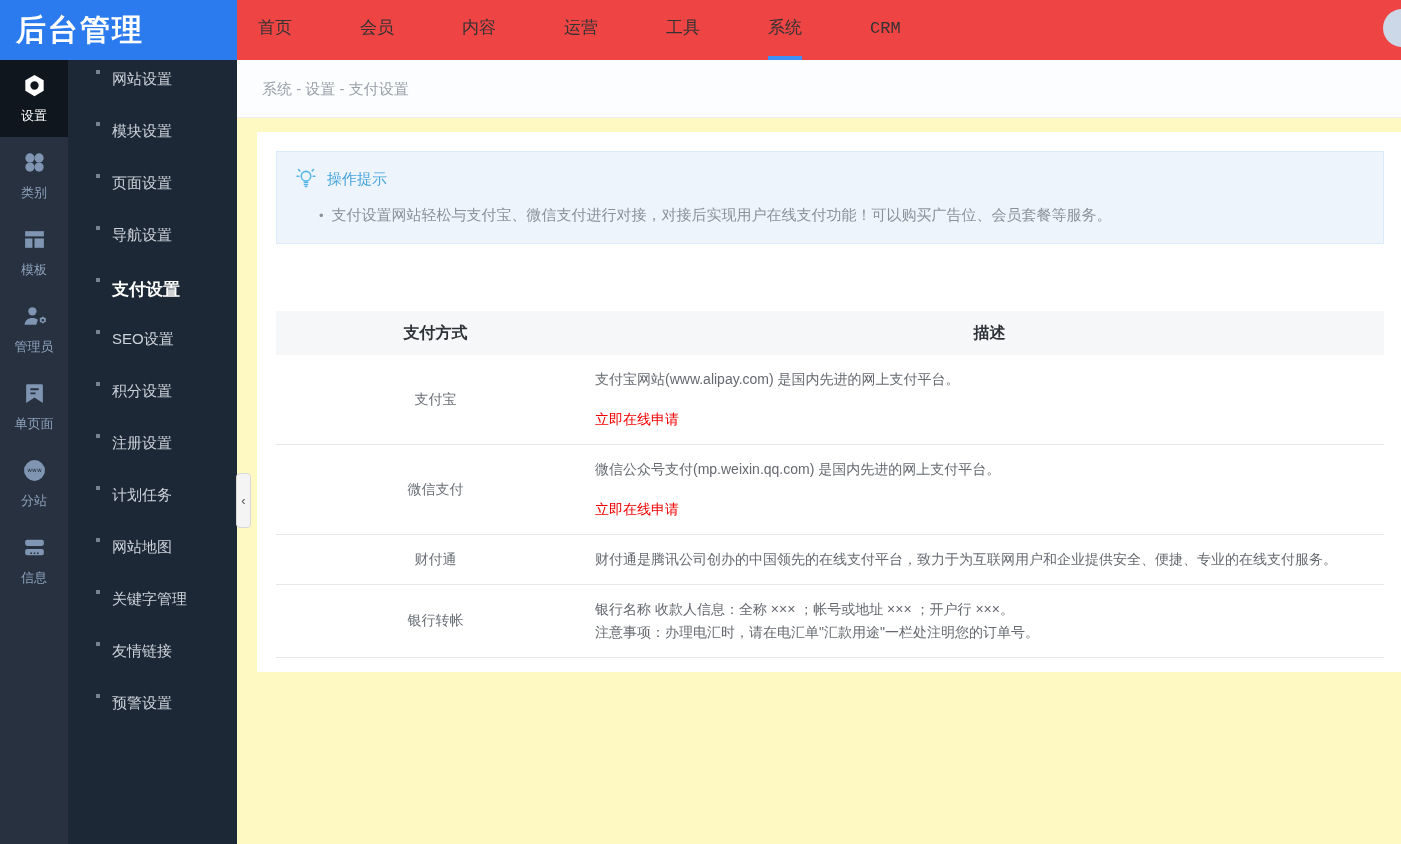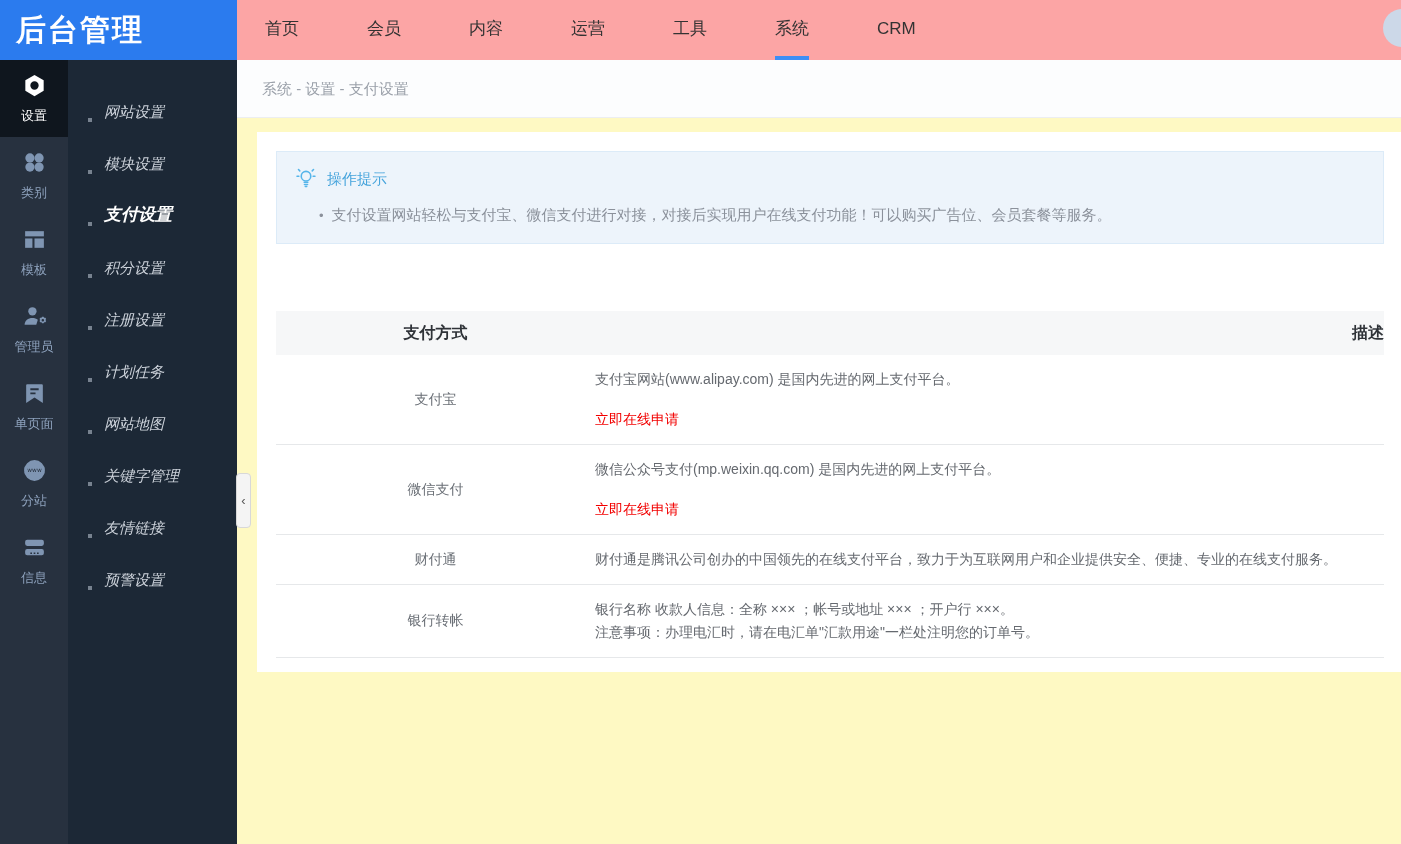--- a/index.html
+++ b/index.html
@@ -1,40 +1,40 @@
 <!DOCTYPE html>
 <html style="--brand-blue: #2b7bee; --accent: #3d8ef5; --tip-blue: #46a4dc; --link-red: #f20000;"><head>
 <meta charset="utf-8">
 <style>
   * { margin:0; padding:0; box-sizing:border-box; }
   html,body { width:1401px; height:844px; overflow:hidden; }
   body { font-family:"Liberation Sans","DejaVu Sans",sans-serif; background:#f3f5f9; }
   .screen { position:relative; width:1401px; height:844px; overflow:hidden; }
 
   
-  .topbar { position:absolute; top:0; left:0; right:0; height:60px; background:#fca5a5; z-index:30; }
+  .topbar { position:absolute; top:0; left:0; right:0; height:60px; background:#ef4444; z-index:30; }
   .logo { position:absolute; left:0; top:0; width:237px; height:60px; background:var(--brand-blue);
           color:#fff; font-size:30px; font-weight:bold; line-height:60px; padding-left:16px; letter-spacing:2px; }
-  .topnav { position:absolute; left:237px; top:0; height:60px; display:flex; gap:68px; padding-left:28px; }
+  .topnav { position:absolute; left:237px; top:0; height:60px; display:flex; gap:68px; padding-left:21px;font-family:Liberation Mono, monospace; }
   .navitem { height:60px; line-height:58px; font-size:17px; color:#333; cursor:pointer; border-bottom:4px solid transparent; }
   .navitem.active { border-bottom-color:var(--accent); }
   .avatar { position:absolute; right:-20px; top:9px; width:38px; height:38px; border-radius:50%; background:#ccd8e8; }
 
   
   .icon-rail { position:absolute; left:0; top:60px; bottom:0; width:68px; background:#27313f; z-index:20; }
   .rail-item { height:77px; display:flex; flex-direction:column; align-items:center; justify-content:center; cursor:pointer; }
   .rail-item .ric { width:26px; height:26px; display:flex; align-items:center; justify-content:center; }
   .rail-item .rlabel { margin-top:8px; font-size:13px; color:#8ea2bd; }
   .rail-item svg { fill:#7f95b2; }
   .rail-item.active { background:#0f161e; }
   .rail-item.active .rlabel { color:#fff; }
   .rail-item.active svg { fill:#fff; }
 
   .submenu { position:absolute; left:68px; top:60px; bottom:0; width:169px; background:#1c2836; padding-top:10px; z-index:20; }
-  .menu-item { height:52px; display:flex; align-items:flex-end; padding-left:20px; cursor:pointer;font-style:italic; }
+  .menu-item { height:52px; display:flex; align-items:flex-start; padding-left:28px; cursor:pointer; }
   .menu-item .bullet { width:4px; height:4px; background:#77828f; margin-right:12px; flex:none; }
   .menu-item .mlabel { font-size:15px; color:#ccd2da; }
   .menu-item.active .mlabel { font-size:17px; font-weight:bold; color:#fff; }
 
   .collapse-handle { position:absolute; left:236px; top:473px; width:15px; height:55px; background:#f4f4f4;
           border:1px solid #d8d8d8; border-radius:4px; z-index:40; display:flex; align-items:center; justify-content:center;
           color:#555; font-size:13px; cursor:pointer; }
 
   
   .main { position:absolute; left:237px; top:60px; right:0; bottom:0; background:#fef9c3; }
@@ -42,21 +42,21 @@
           padding-left:25px; font-size:15px; color:#9ba1aa; }
   .content { padding:14px 0 0 20px; }
   .card { background:#fff; height:540px; padding:19px 17px 0 19px; }
 
   .tipbox { background:#edf4fb; border:1px solid #dcebf8; border-radius:0; padding:15px 20px 18px 18px; }
   .tip-head { display:flex; align-items:center; gap:10px; color:var(--tip-blue); font-size:15px; }
   .tip-line { margin:14px 0 0 24px; font-size:15px; color:#8b919b; }
   .tip-line::before { content:"•"; margin-right:8px; color:#8b919b; font-size:13px; }
 
   .paytable { width:100%; border-collapse:collapse; margin-top:67px; }
-  .paytable th { background:#f6f7f8; height:44px; font-size:16px; color:#2f3338; font-weight:bold; text-align:right; }
+  .paytable th { background:#f6f7f8; height:44px; font-size:16px; color:#2f3338; font-weight:bold; text-align:center; }
   .paytable th.c1 { width:319px; text-align:center; }
   .paytable td { border-bottom:1px solid #e6e8ea; padding:13px 0; font-size:14px; color:#65696f; vertical-align:middle; }
   .paytable td.name { text-align:center; color:#6a6f76; }
   .paytable .dline { line-height:23px; }
   .paytable a.applylink { color:var(--link-red); text-decoration:none; display:inline-block; line-height:23px; cursor:pointer;margin-top:17px; }
 </style>
 </head>
 <body>
 
 <div class="screen">
@@ -147,23 +147,35 @@
 
   <aside class="submenu">
       <div class="menu-item">
         <span class="bullet"></span>
         <span class="mlabel">网站设置</span>
       </div>
       <div class="menu-item">
         <span class="bullet"></span>
         <span class="mlabel">模块设置</span>
       </div>
+      <div class="menu-item">
+        <span class="bullet"></span>
+        <span class="mlabel">页面设置</span>
+      </div>
+      <div class="menu-item">
+        <span class="bullet"></span>
+        <span class="mlabel">导航设置</span>
+      </div>
       <div class="menu-item active">
         <span class="bullet"></span>
         <span class="mlabel">支付设置</span>
+      </div>
+      <div class="menu-item">
+        <span class="bullet"></span>
+        <span class="mlabel">SEO设置</span>
       </div>
       <div class="menu-item">
         <span class="bullet"></span>
         <span class="mlabel">积分设置</span>
       </div>
       <div class="menu-item">
         <span class="bullet"></span>
         <span class="mlabel">注册设置</span>
       </div>
       <div class="menu-item">

